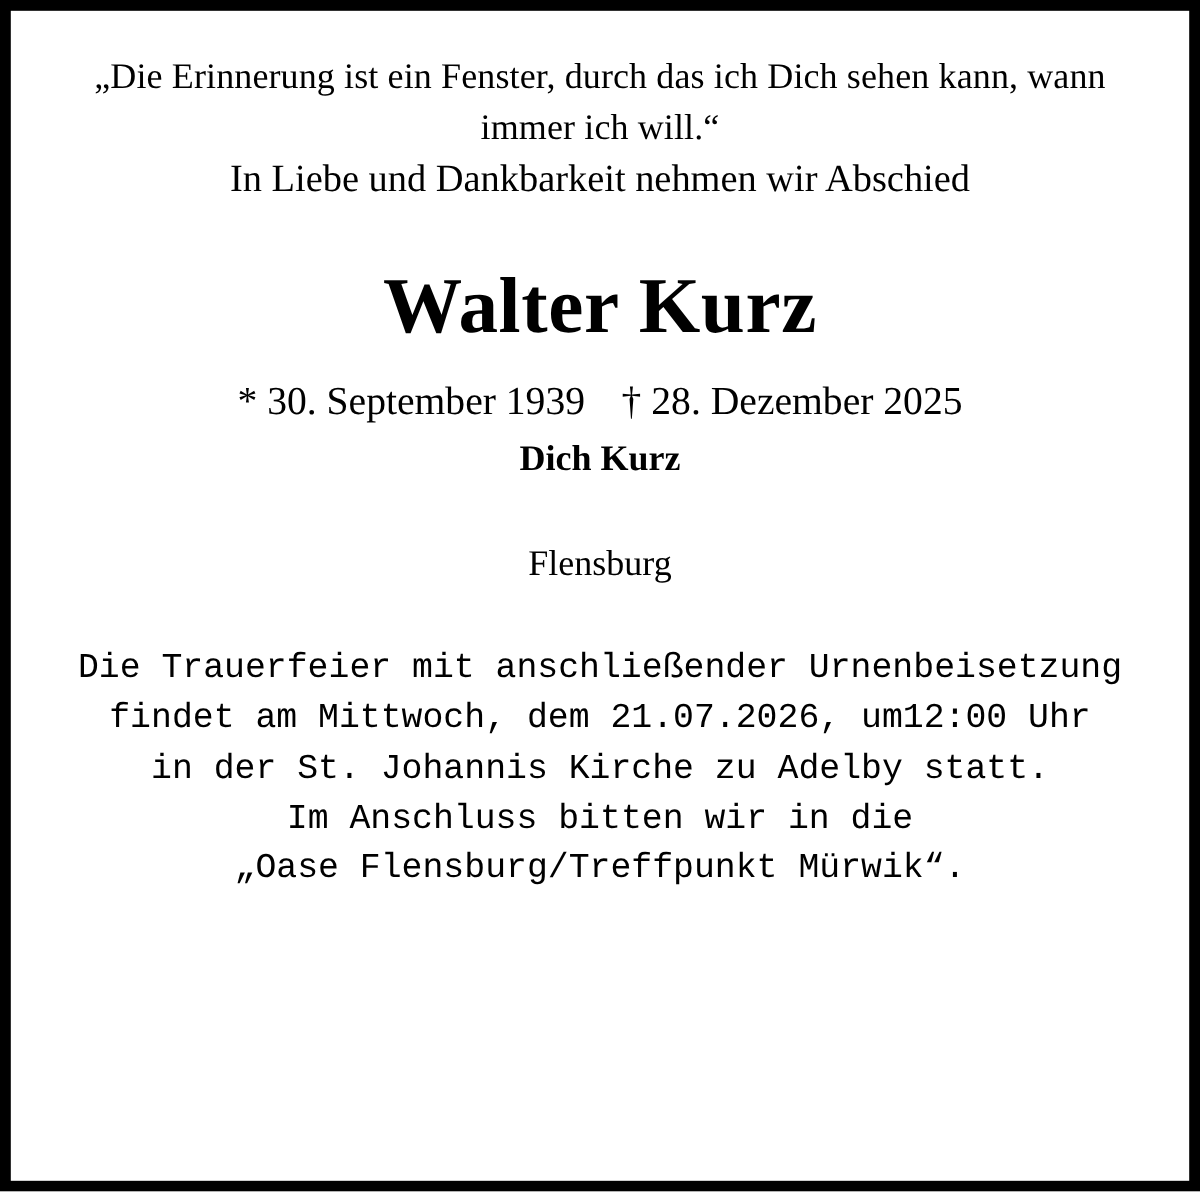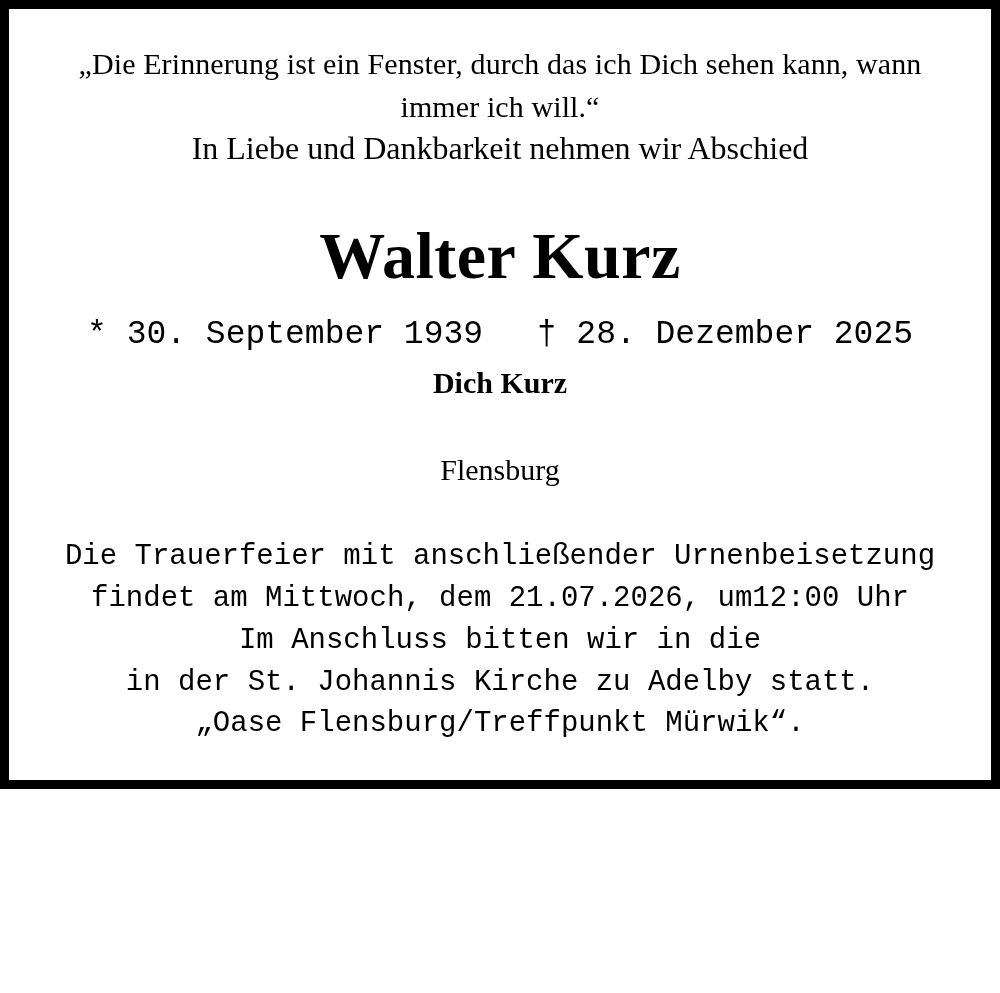--- a/index.html
+++ b/index.html
@@ -12,21 +12,21 @@
     height: 993px;
     font-family: "Liberation Serif", serif;
     color: #000000;
     overflow: hidden;
   }
 
   .obituary {
     position: relative;
     box-sizing: border-box;
     width: 1000px;
-    height: 789px;
+    height: 993px;
     border: 9px solid #000000;
     background: #ffffff;
     padding: 34px 44px 0 44px;
     text-align: center;
   }
 
   .quote {
     font-size: 30px;
     line-height: 1.42;
     letter-spacing: 0.1px;
@@ -43,21 +43,20 @@
     letter-spacing: 0.5px;
     line-height: 1.1;
     margin-top: 50px;
   }
 
   .dates {
     font-size: 33px;
     line-height: 1.3;
     margin-top: 22px;
     white-space: nowrap;
-    font-family: Liberation Mono, monospace;
   }
   .dates .sep {
     display: inline-block;
     width: 14px;
   }
 
   .family-intro {
     font-size: 30px;
     line-height: 1.35;
     margin-top: 62px;
@@ -106,18 +105,18 @@
     <span>28. Dezember 2025</span>
   </div>
 
   <div class="family-name">Dich Kurz</div>
 
   <div class="place">Flensburg</div>
 
   <div class="details">
     <span class="line">Die Trauerfeier mit anschließender Urnenbeisetzung</span>
     <span class="line">findet am Mittwoch, dem 21.07.2026, um12:00 Uhr</span>
+    <span class="line">in der St. Johannis Kirche zu Adelby statt.</span>
     <span class="line">Im Anschluss bitten wir in die</span>
-    <span class="line">in der St. Johannis Kirche zu Adelby statt.</span>
     <span class="line">„Oase Flensburg/Treffpunkt Mürwik“.</span>
   </div>
 
 </div>
 
 </body></html>

